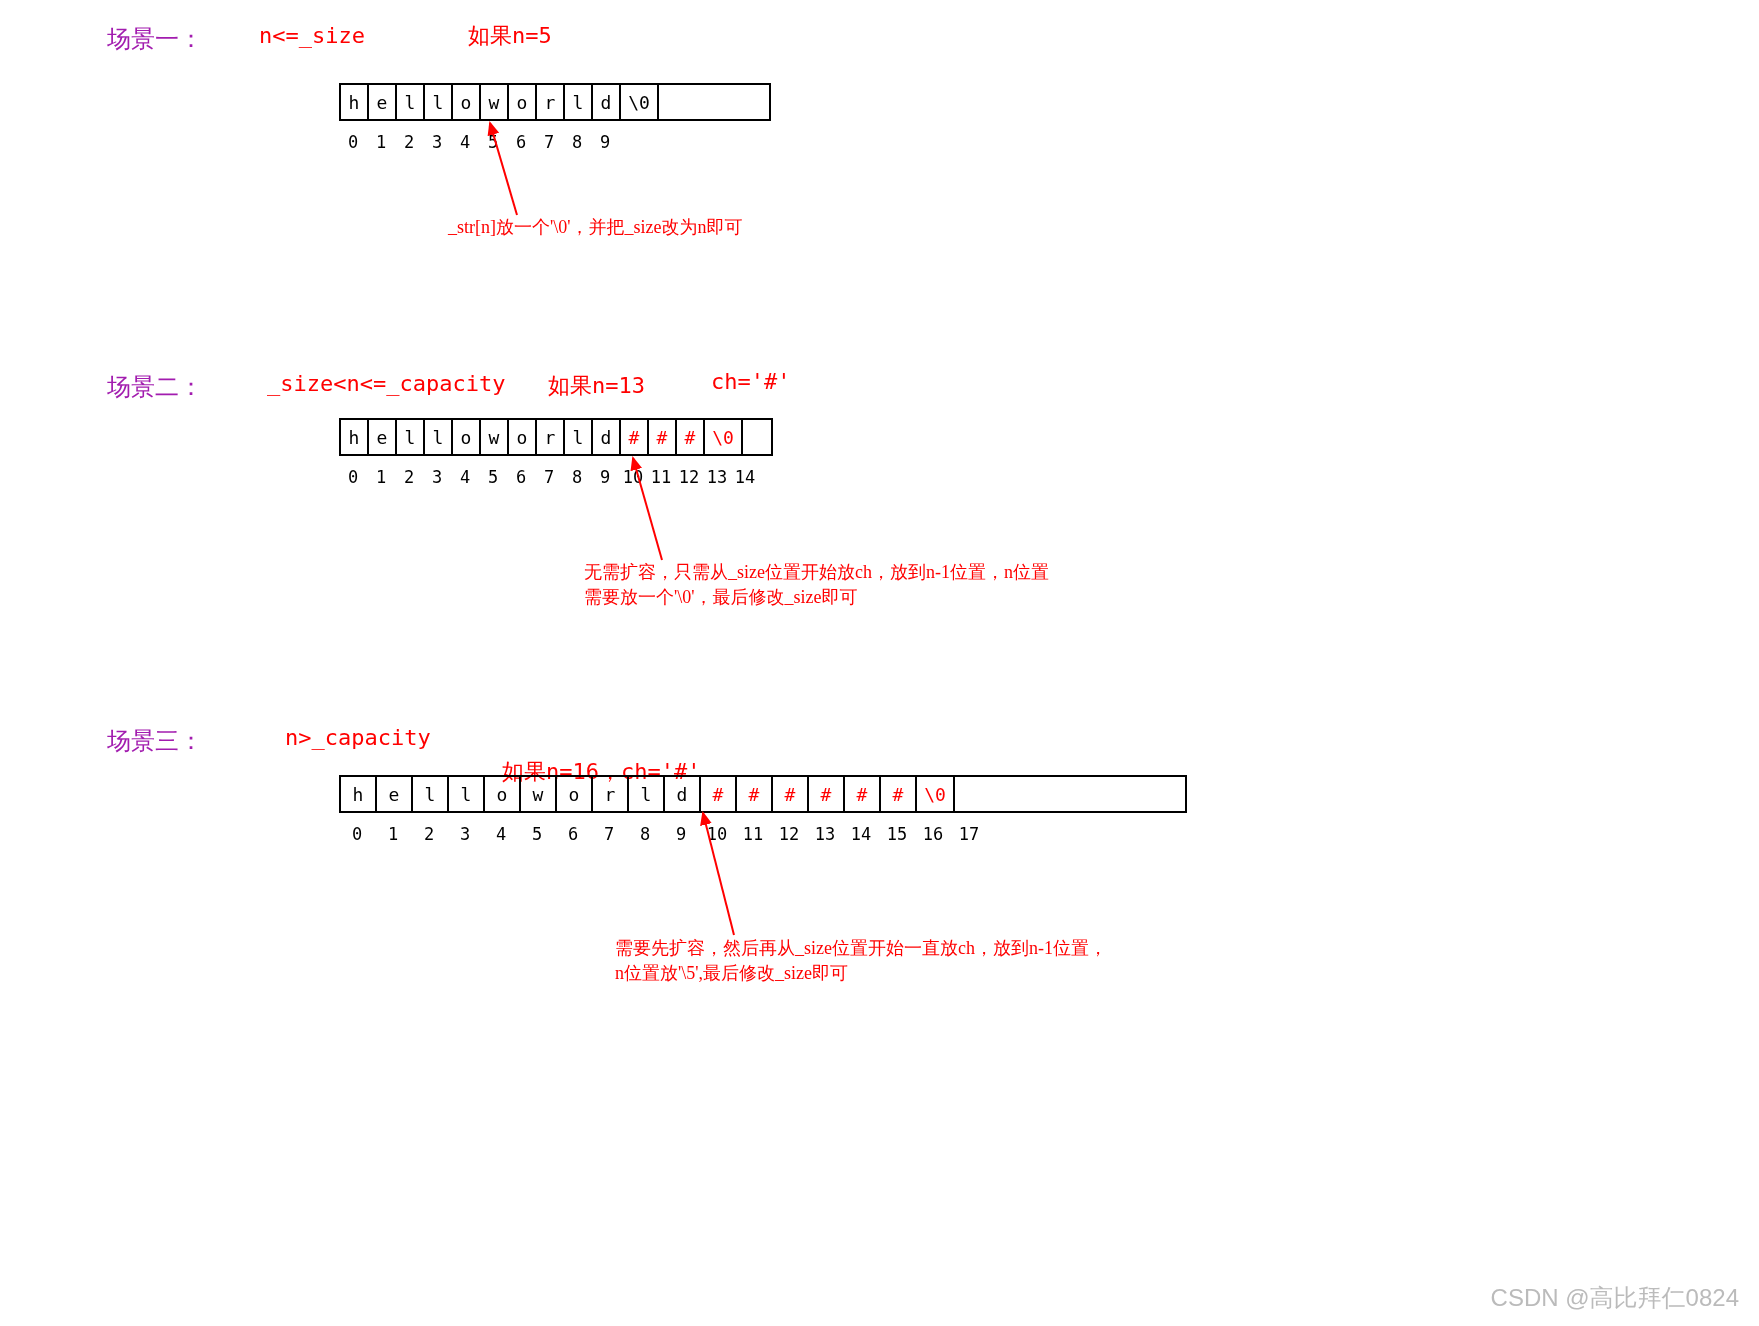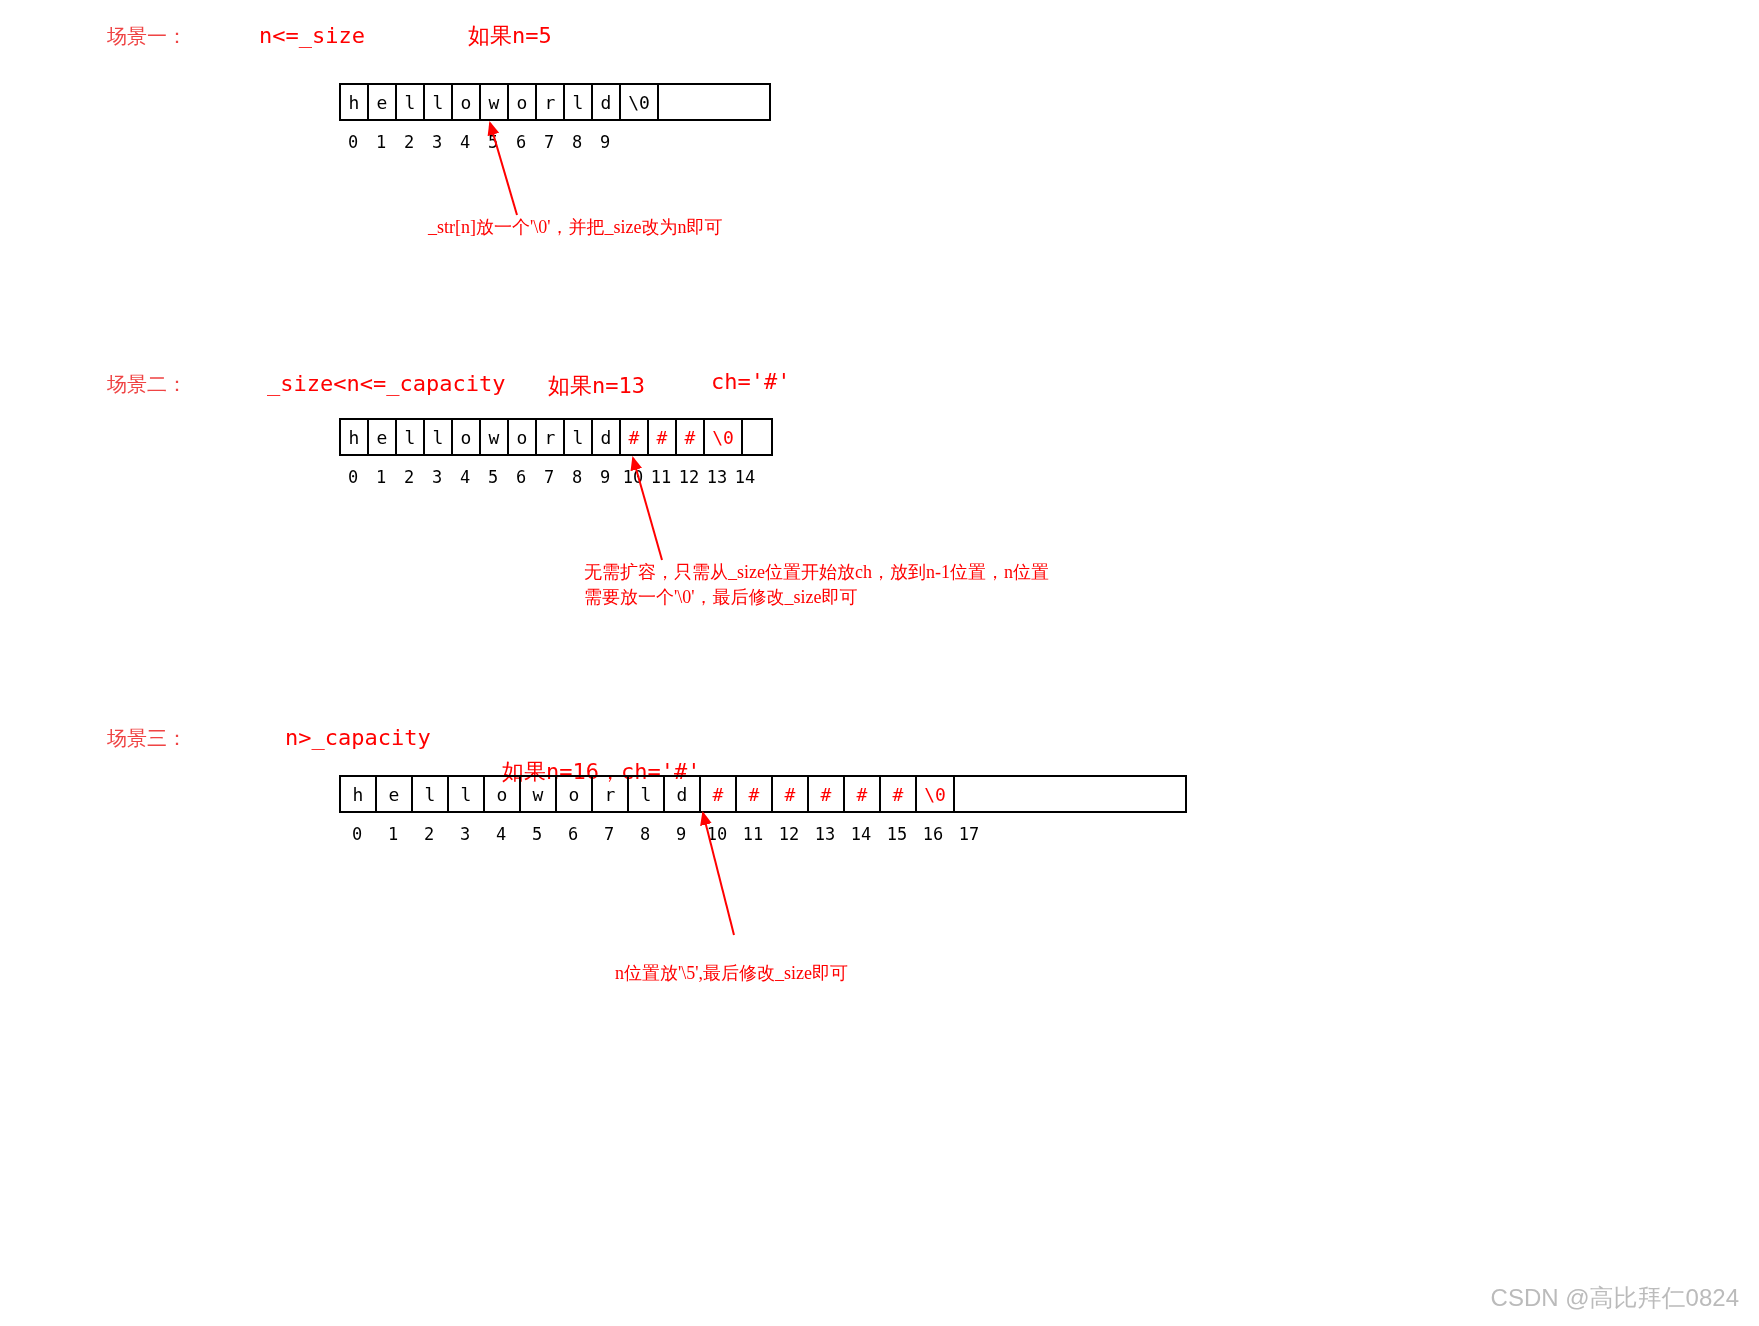--- a/index.html
+++ b/index.html
@@ -6,22 +6,22 @@
     body {
       background: #fff;
       font-family: "SimSun", "宋体", serif;
       width: 1759px;
       height: 1326px;
       position: relative;
       overflow: hidden;
     }
     .scenario-title {
       position: absolute;
-      color: #ef4444;
-      font-size: 20px;
+      color: #a21caf;
+      font-size: 24px;
     }
     .condition {
       position: absolute;
       color: #ff0000;
       font-size: 22px;
       font-family: "Consolas", monospace;
     }
     .array-container {
       position: absolute;
       display: flex;
@@ -110,21 +110,21 @@
 
 <svg class="arrow-svg" style="left:470px; top:115px; width:80px; height:110px;">
   <defs>
       <marker id="ah1" markerWidth="8" markerHeight="8" refX="6" refY="3" orient="auto">
         <polygon points="0 0, 7 3, 0 6" fill="#ff0000"></polygon>
       </marker>
     </defs>
   <line x1="47" y1="100" x2="20" y2="8" stroke="#ff0000" stroke-width="2" marker-end="url(#ah1)"></line>
 </svg>
 
-<div class="annotation" style="left:428px; top:215px;">_str[n]放一个'\0'，并把_size改为n即可</div>
+<div class="annotation" style="left:448px; top:215px;">_str[n]放一个'\0'，并把_size改为n即可</div>
 
 <div class="scenario-title" style="left:107px; top:371px;text-align:center;">场景二：</div>
 <div class="condition" style="left:267px; top:371px;">_size&lt;n&lt;=_capacity</div>
 <div class="condition" style="left:548px; top:371px;">如果n=13</div>
 <div class="condition" style="left:711px; top:369px;text-align:center;">ch='#'</div>
 
 <div class="array-container" style="left:339px; top:418px;">
   <div class="cell">h</div>
   <div class="cell">e</div>
   <div class="cell">l</div>
@@ -223,17 +223,17 @@
 <svg class="arrow-svg" style="left:690px; top:805px; width:80px; height:140px;">
   <defs>
       <marker id="ah3" markerWidth="8" markerHeight="8" refX="6" refY="3" orient="auto">
         <polygon points="0 0, 7 3, 0 6" fill="#ff0000"></polygon>
       </marker>
     </defs>
   <line x1="44" y1="130" x2="13" y2="8" stroke="#ff0000" stroke-width="2" marker-end="url(#ah3)"></line>
 </svg>
 
 <div class="annotation" style="left:615px; top:936px;">
-  <br>
+  <span>需要先扩容，然后再从_size位置开始一直放ch，放到n-1位置，</span><br>
   <span>n位置放'\5',最后修改_size即可</span>
 </div>
 
 <div class="watermark">CSDN @高比拜仁0824</div>
 
 </body></html>

